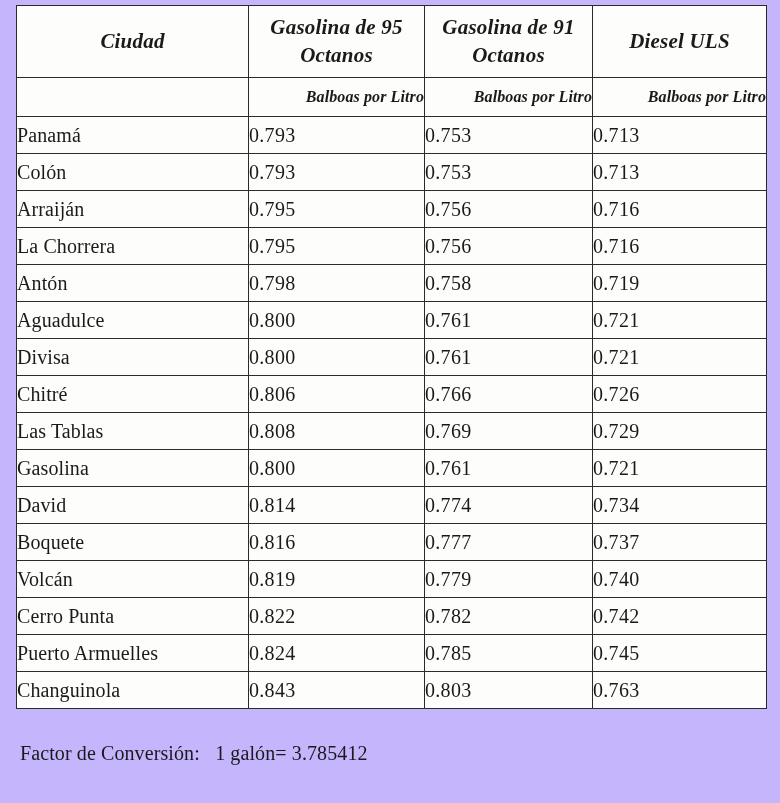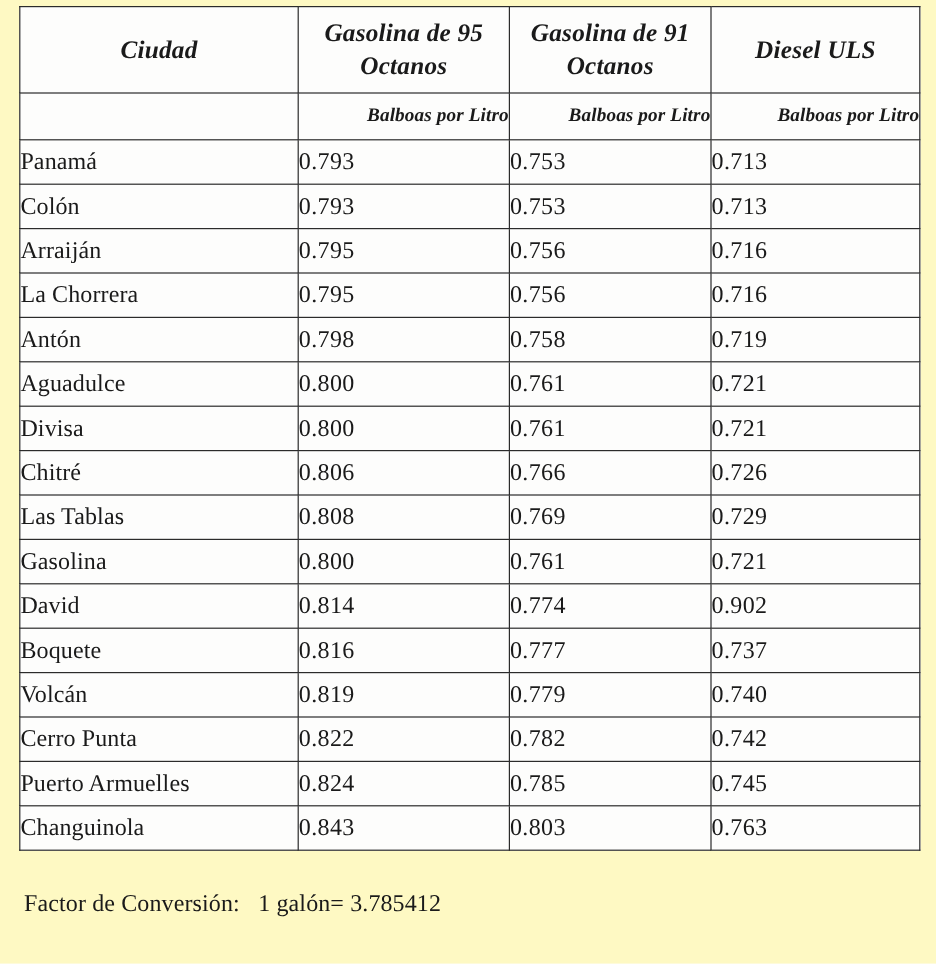--- a/index.html
+++ b/index.html
@@ -12,21 +12,21 @@
     height: 803px;
     font-family: "Liberation Serif", "DejaVu Serif", serif;
     color: #1a1a1a;
     overflow: hidden;
   }
 
   #page {
     position: relative;
     width: 780px;
     height: 803px;
-    background: #fef9c3;
+    background: #c4b5fd;
   }
 
   #fuel-table {
     position: absolute;
     left: 16px;
     top: 5px;
     width: 750px;
     border-collapse: collapse;
     table-layout: fixed;
     background: #fefefe;
@@ -179,21 +179,21 @@
         <tr>
           <td class="city-cell">Gasolina</td>
           <td class="num-cell">0.800</td>
           <td class="num-cell">0.761</td>
           <td class="num-cell">0.721</td>
         </tr>
         <tr>
           <td class="city-cell">David</td>
           <td class="num-cell">0.814</td>
           <td class="num-cell">0.774</td>
-          <td class="num-cell">0.902</td>
+          <td class="num-cell">0.734</td>
         </tr>
         <tr>
           <td class="city-cell">Boquete</td>
           <td class="num-cell">0.816</td>
           <td class="num-cell">0.777</td>
           <td class="num-cell">0.737</td>
         </tr>
         <tr>
           <td class="city-cell">Volcán</td>
           <td class="num-cell">0.819</td>

